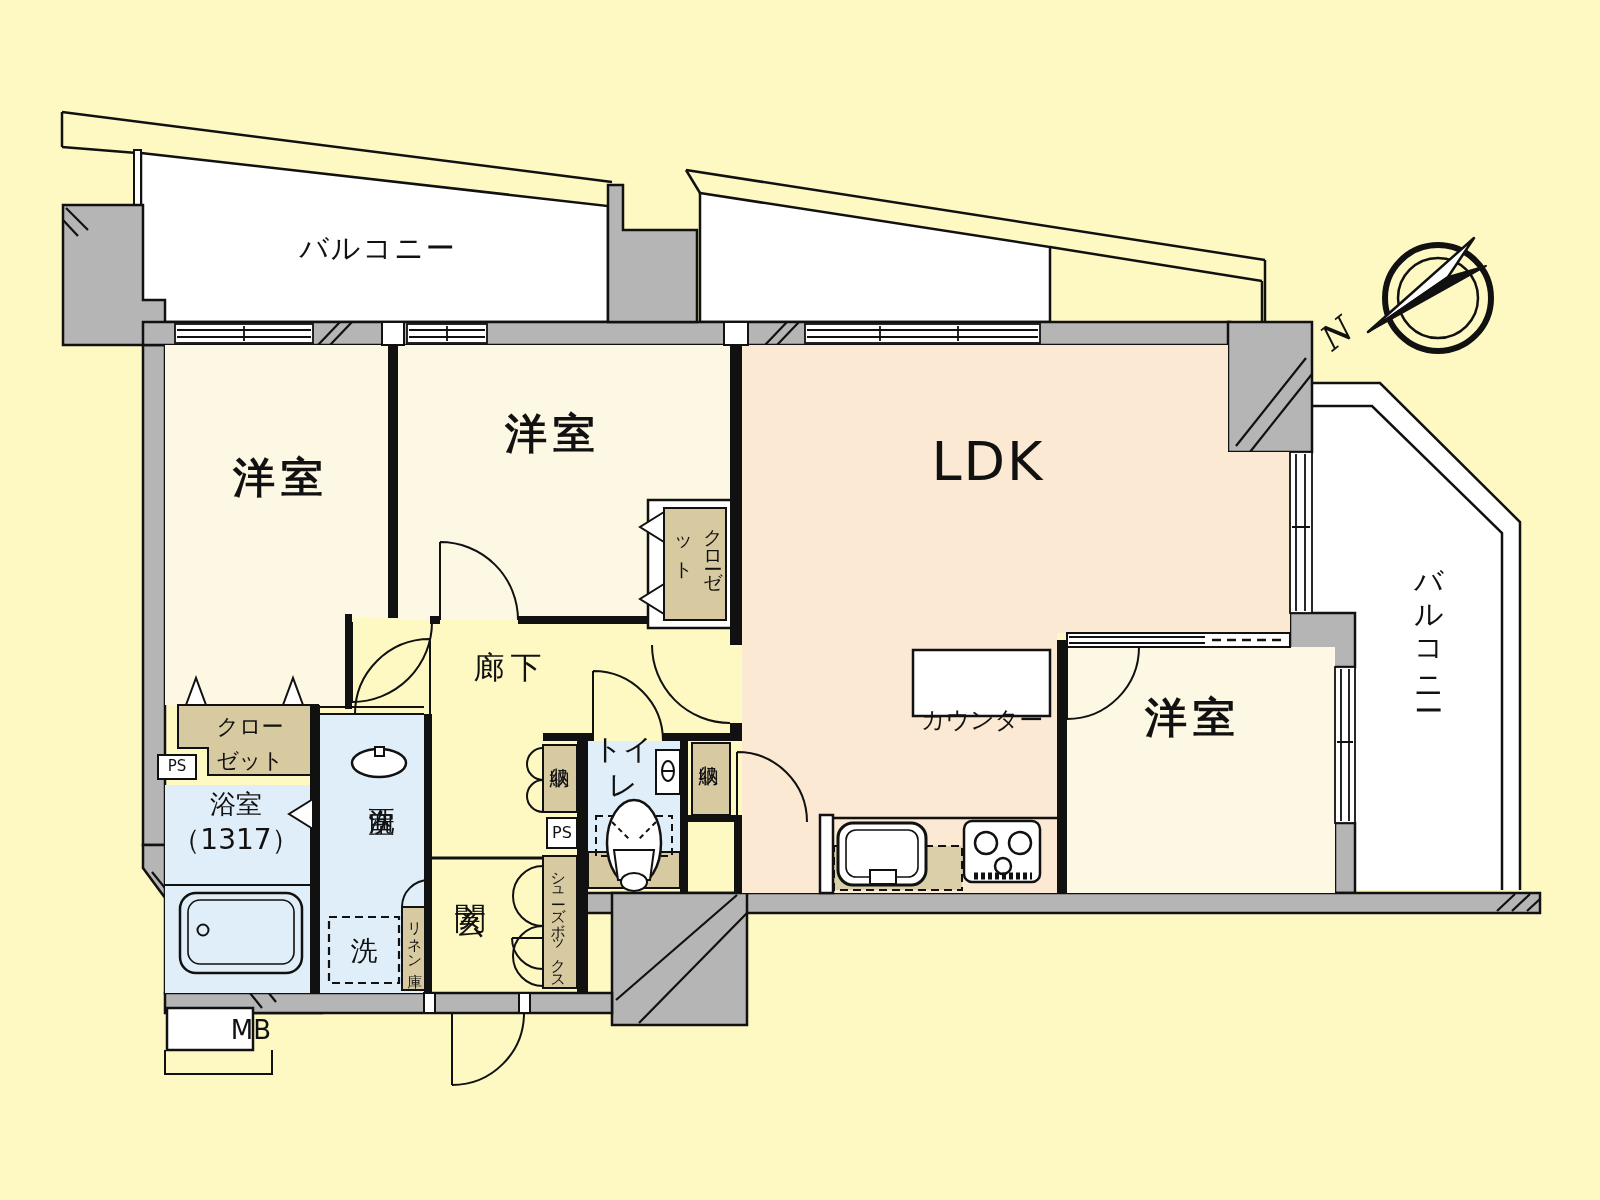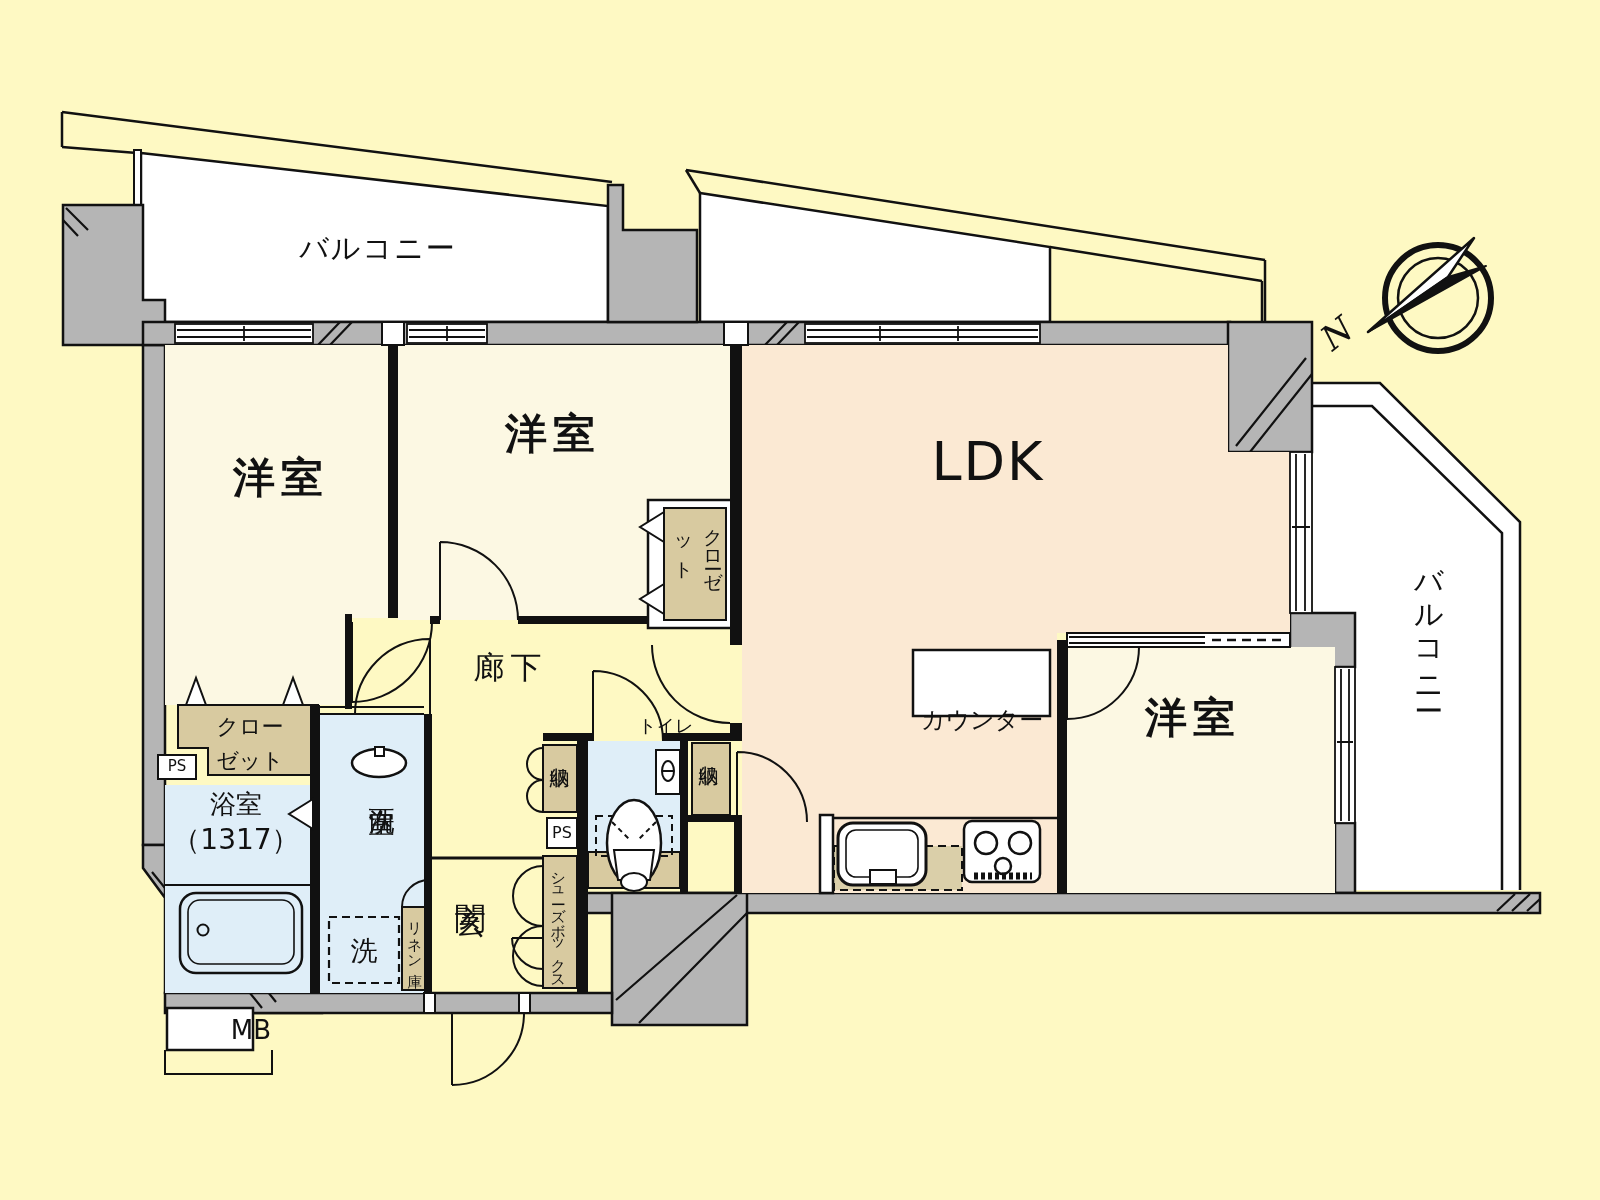--- a/index.html
+++ b/index.html
@@ -19,21 +19,21 @@
   #lbl-closet-b{left:669px;top:512px;height:72px;font-size:19px;line-height:1.55;}
   #lbl-bath{left:172px;top:788px;width:128px;font-size:26px;line-height:1.3;}
   #lbl-bath .sz{font-size:28px;}
   #lbl-washroom{left:366px;top:788px;font-size:26px;}
   #lbl-washer{left:336px;top:934px;width:56px;font-size:27px;}
   #lbl-linen{left:406px;top:912px;font-size:14.5px;}
   #lbl-genkan{left:452px;top:880px;font-size:31px;}
   #lbl-shoes{left:549px;top:862px;font-size:15px;}
   #lbl-stor-l{left:548px;top:752px;font-size:20px;}
   #lbl-stor-r{left:697px;top:750px;font-size:20px;}
-  #lbl-toilet{left:584px;top:715px;width:78px;font-size:18px;margin-left:43px;}
+  #lbl-toilet{left:584px;top:731px;width:78px;font-size:29px;}
   #lbl-ps1{left:547px;top:823px;width:30px;font-size:16px;}
   #lbl-ps2{left:157px;top:757px;width:40px;font-size:15px;}
   #lbl-mb{left:167px;top:1014px;width:86px;font-size:26px;padding-left:41px;}
   #lbl-balcony-right{left:1412px;top:548px;font-size:29px;letter-spacing:4px;}
   #lbl-north{left:1322px;top:312px;font-size:34px;font-style:italic;
              font-family:"DejaVu Serif",serif;transform:rotate(-38deg);}
 </style>
 </head>
 <body>
 

